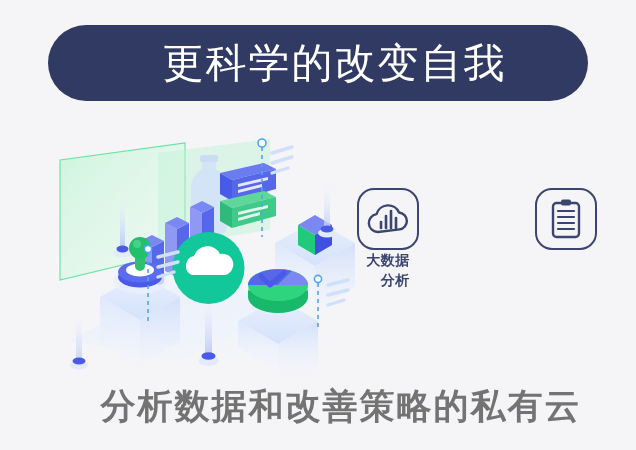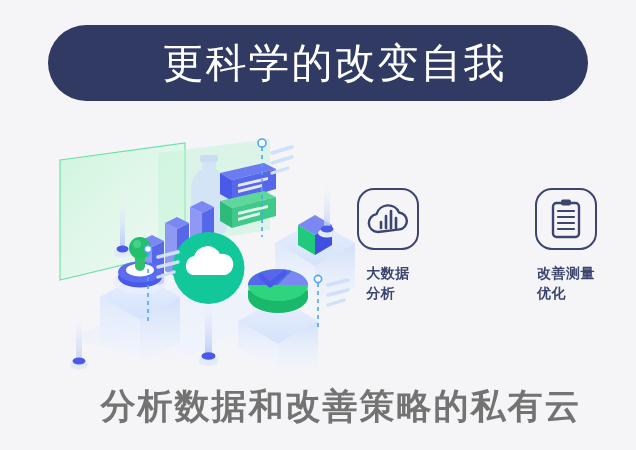--- a/index.html
+++ b/index.html
@@ -34,22 +34,22 @@
     display:flex;justify-content:space-between;align-items:flex-start;
   }
   .feature{width:72px;display:flex;flex-direction:column;align-items:center;}
   .feature-icon{
     width:62px;height:62px;border:2px solid #3b4570;border-radius:17px;
     display:flex;align-items:center;justify-content:center;
     box-sizing:border-box;background:transparent;
   }
   .feature-icon svg{display:block;}
   .feature-label{
-    margin-top:13px;color:#3b4570;font-size:14px;line-height:1.45;
-    text-align:left;font-weight:700;letter-spacing:.5px;
+    color:#3b4570;font-size:14px;line-height:1.45;
+    text-align:right;font-weight:700;letter-spacing:.5px;
     font-family:"DejaVu Sans","Liberation Sans",sans-serif;
   }
 
   
   .headline{
     position:absolute;left:0;top:383px;width:636px;
     text-align:center;color:#737373;
     font-size:35px;letter-spacing:2px;font-weight:700;
     font-family:"DejaVu Sans","Liberation Sans",sans-serif;
     white-space:nowrap;
@@ -267,24 +267,20 @@
           <rect x="4" y="5" width="26" height="34" rx="3.5" fill="none" stroke="#3b4570" stroke-width="2.4"></rect>
           <rect x="12" y="1.5" width="10" height="6" rx="2" fill="#3b4570"></rect>
           <g stroke="#3b4570" stroke-width="2.2" stroke-linecap="round">
             <line x1="9" y1="13" x2="25" y2="13"></line>
             <line x1="9" y1="19" x2="25" y2="19"></line>
             <line x1="9" y1="25" x2="25" y2="25"></line>
             <line x1="9" y1="31" x2="25" y2="31"></line>
           </g>
         </svg>
       </div>
-      <div class="feature-label">
-        <div>改善测量</div>
-        <div>优化</div>
-      </div>
     </div>
 
 
   </div>
 
   <div class="headline">分析数据和改善策略的私有云</div>
 
 </div>
 
 </body></html>

